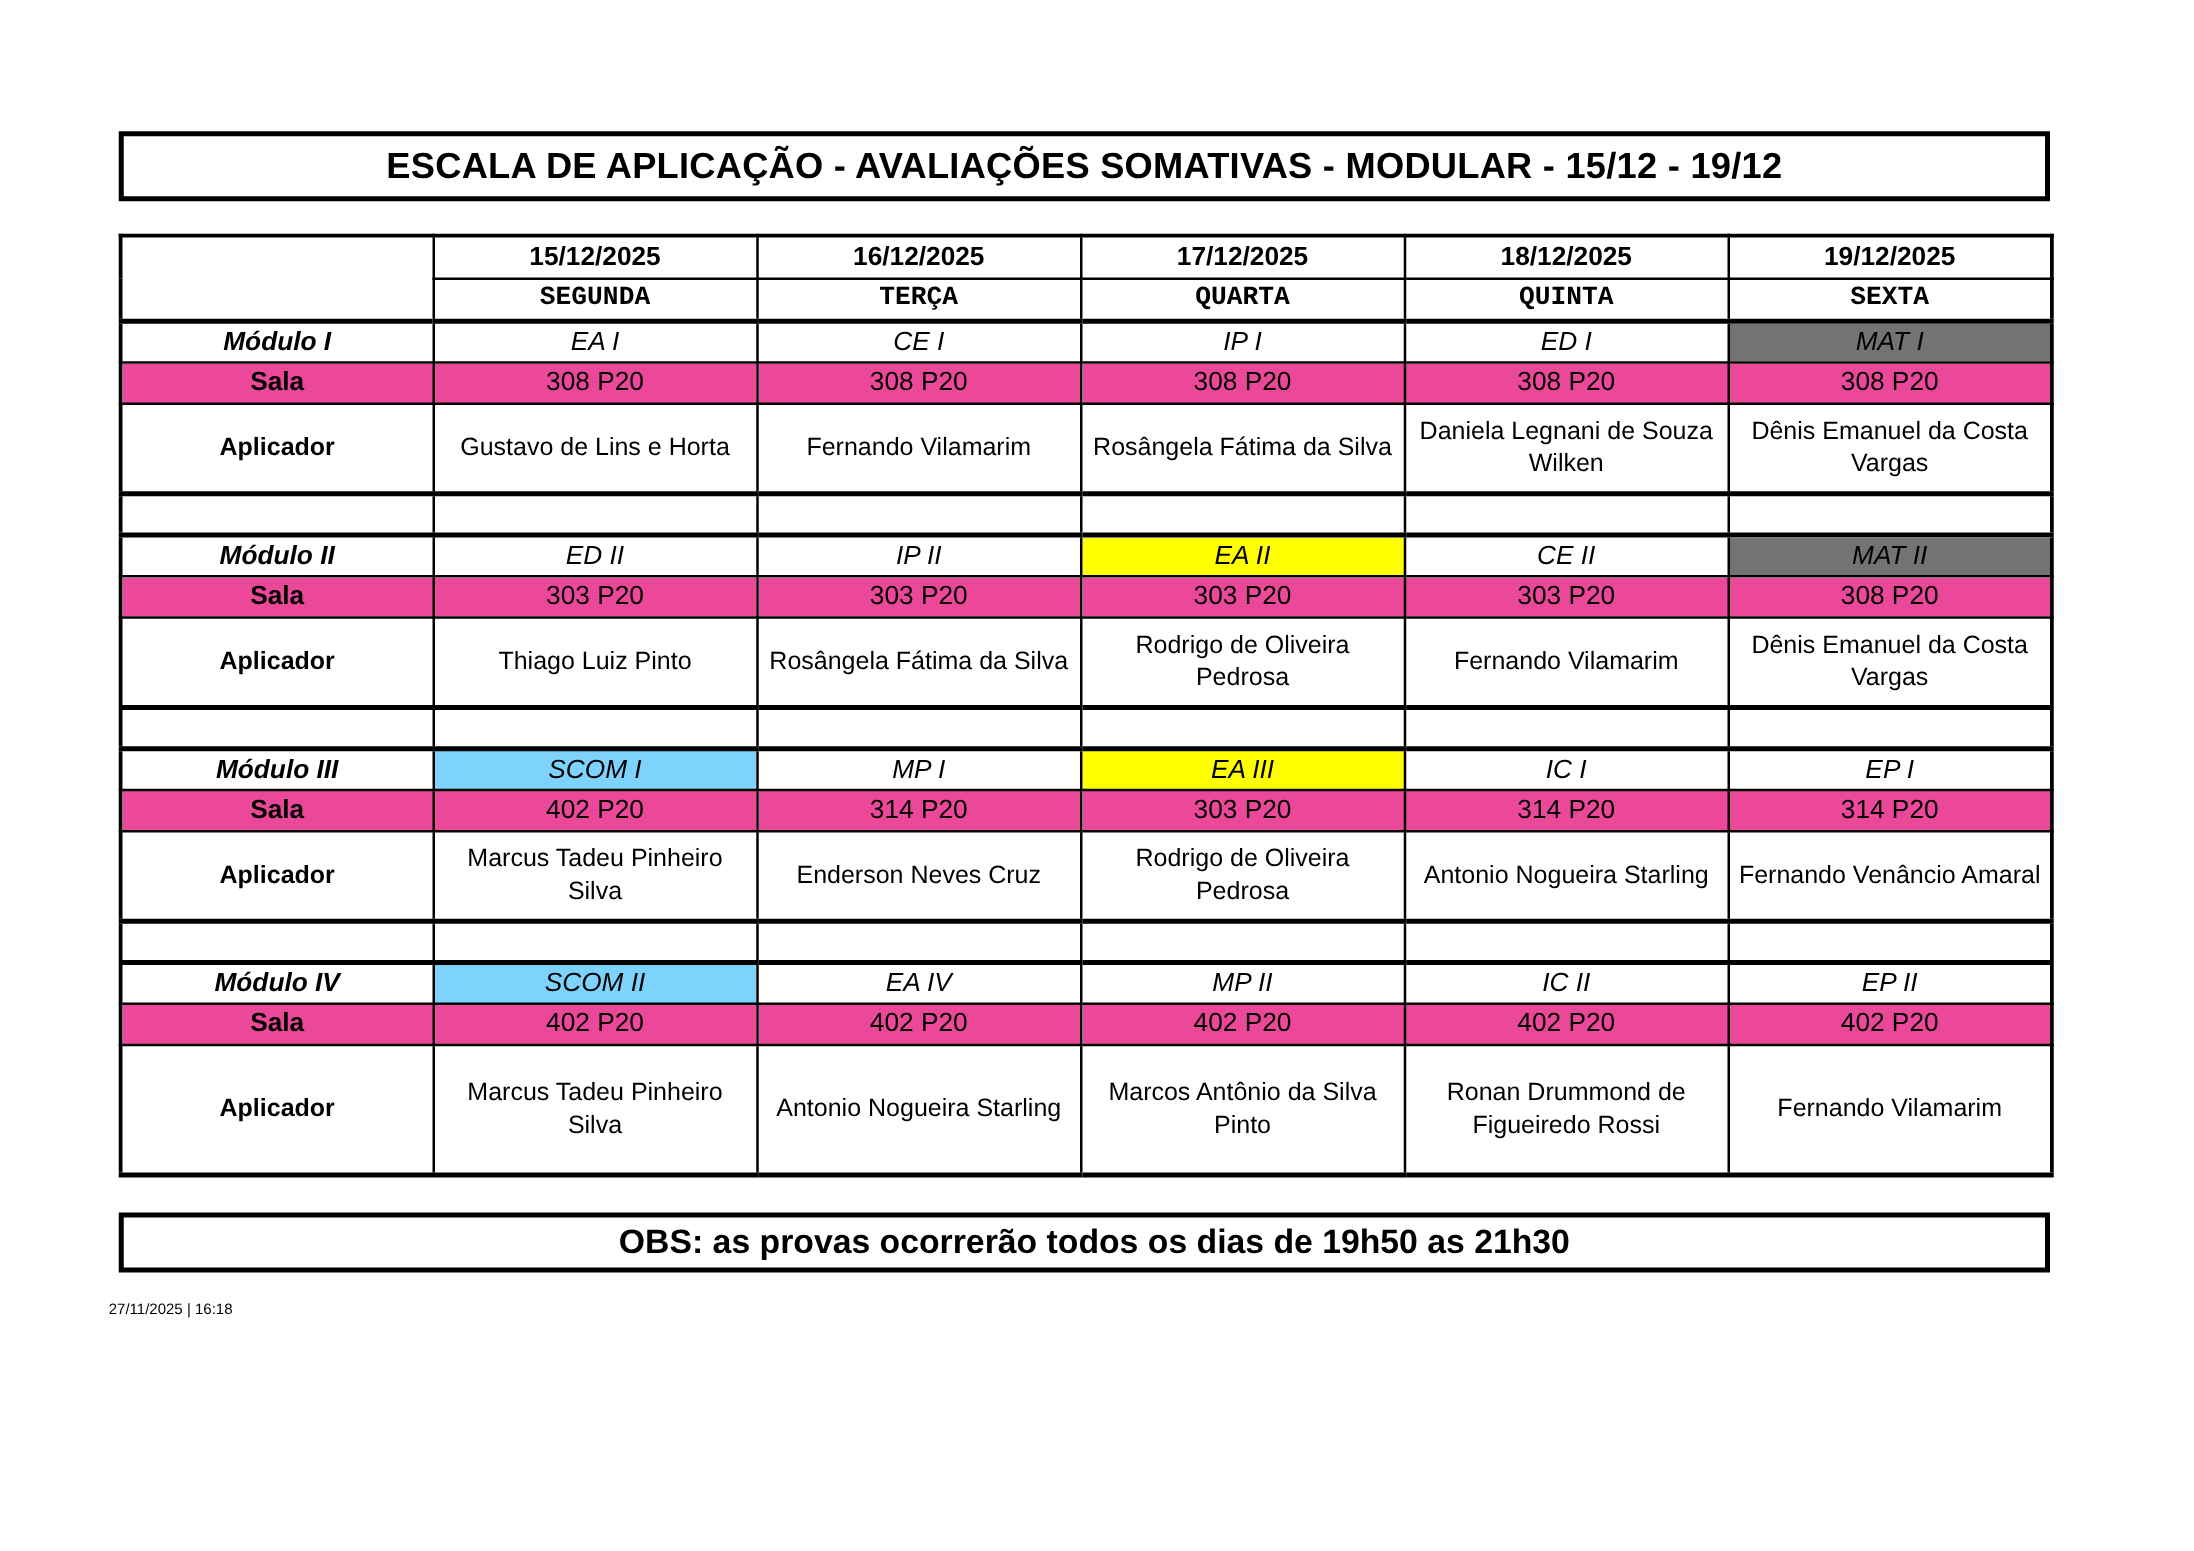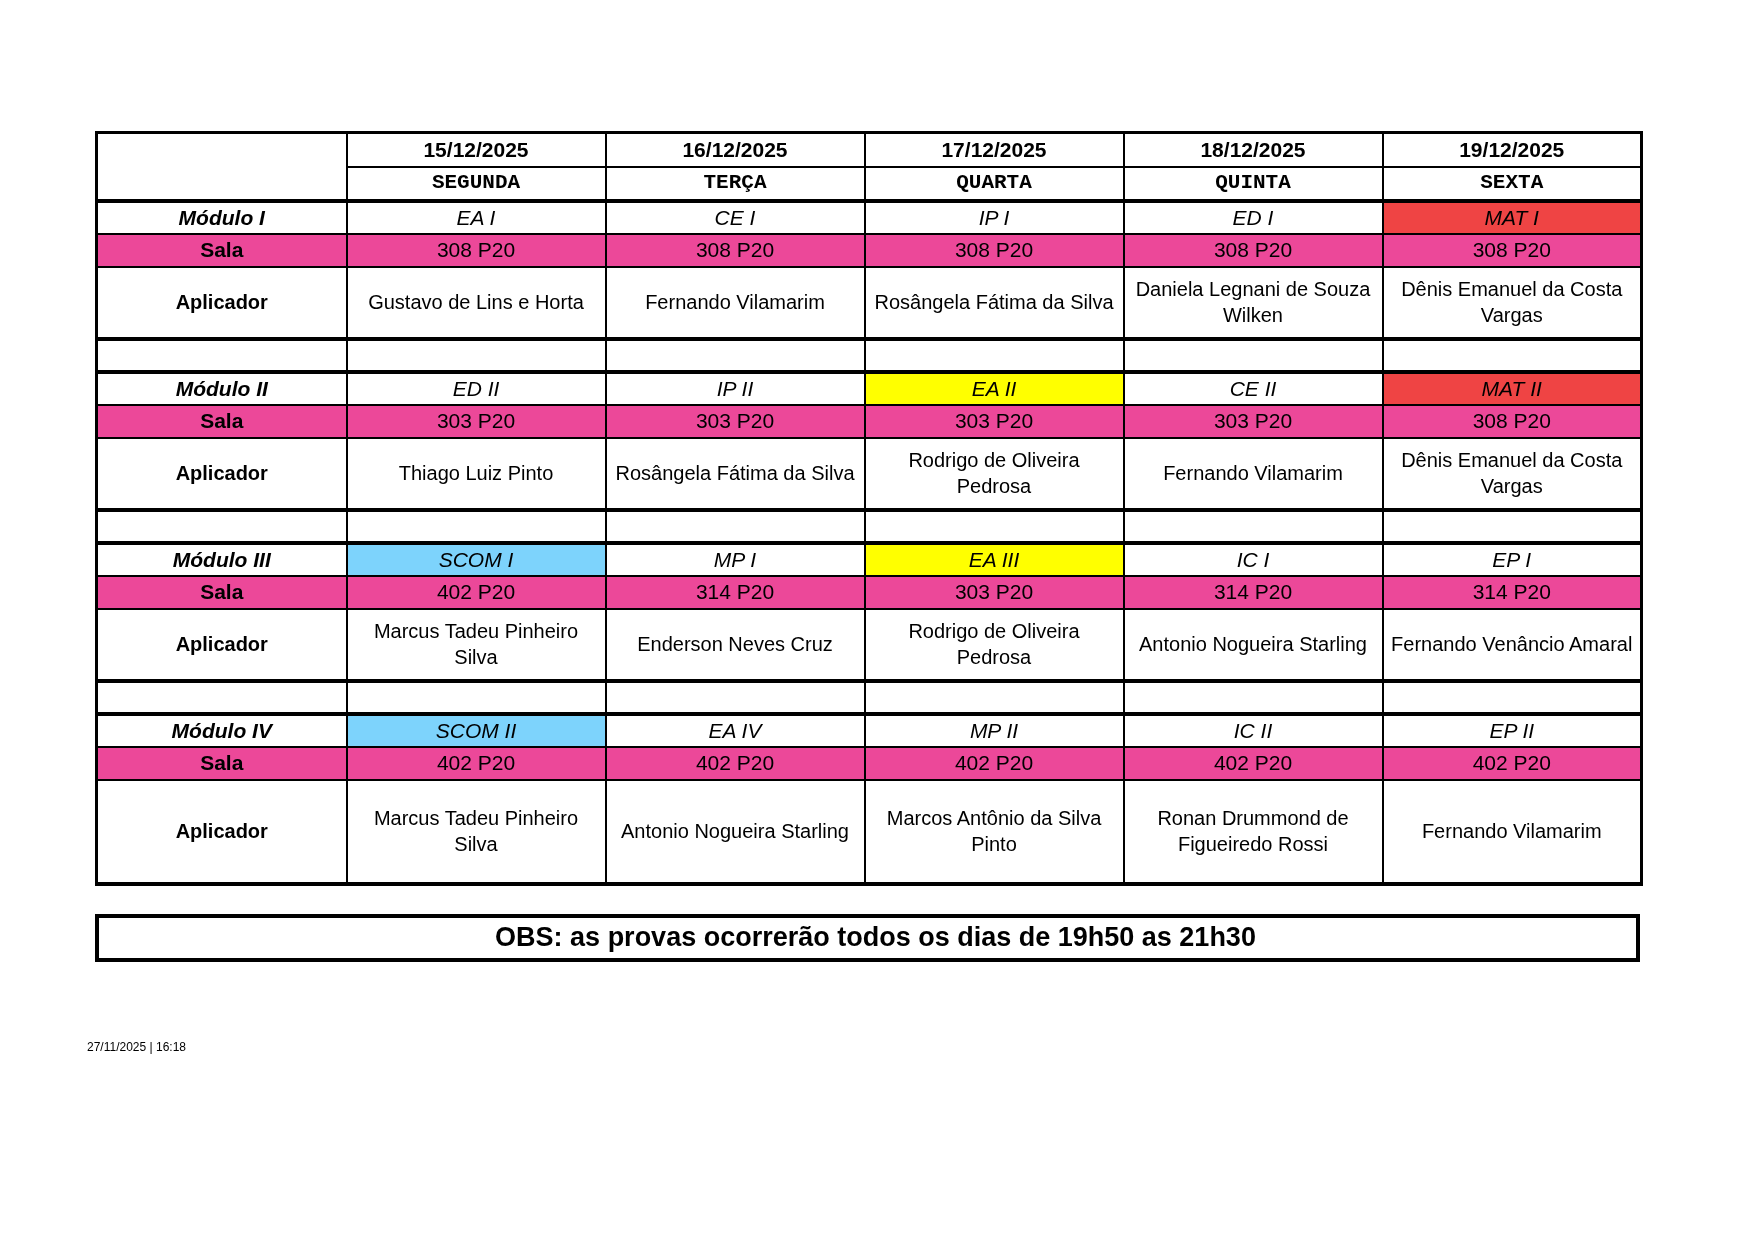--- a/index.html
+++ b/index.html
@@ -25,39 +25,40 @@
     line-height:1.3;
   }
   tr.r-date td, tr.r-day td { font-weight:bold; height:34px;margin-top:48px; }
   tr.r-day td { border-bottom:4px solid #000;font-family:Liberation Mono, monospace; }
   tr.r-module td { height:33px; border-top:4px solid #000;font-style:italic; }
   tr.r-sala td { height:33px; background:#ec4899; }
   tr.r-aplicador td { height:72px; border-bottom:4px solid #000; font-size:20px; }
   tr.r-aplicador-tall td { height:104px; border-bottom:4px solid #000; font-size:20px; }
   tr.r-spacer td { height:33px; padding:0; }
   td.lbl { font-weight:bold; }
-  td.hl-green  { background:#ef4444; }
+  td.hl-green  { background:#737373; }
   td.hl-yellow { background:#FFFF00;margin-left:44px; }
   td.hl-blue   { background:#7dd3fc; }
 
   .obs-box {
     box-sizing:border-box; border:4px solid #000; height:48px; margin-top:28px;
     display:flex; align-items:center; justify-content:center;
     font-weight:bold; font-size:27px;padding-left:16px;
   }
 
   .footer-stamp {
     position:absolute; left:70px; top:1040px; font-size:12px;margin-left:17px;
   }
 </style>
 </head>
 <body>
 
 <div class="sheet">
 
+  <div class="title-box">ESCALA DE APLICAÇÃO - AVALIAÇÕES SOMATIVAS - MODULAR - 15/12 - 19/12</div>
 
   <table class="schedule">
     <colgroup>
       <col style="width:250px">
       <col style="width:259px">
         <col style="width:259px">
         <col style="width:259px">
         <col style="width:259px">
         <col style="width:259px">
     </colgroup>

